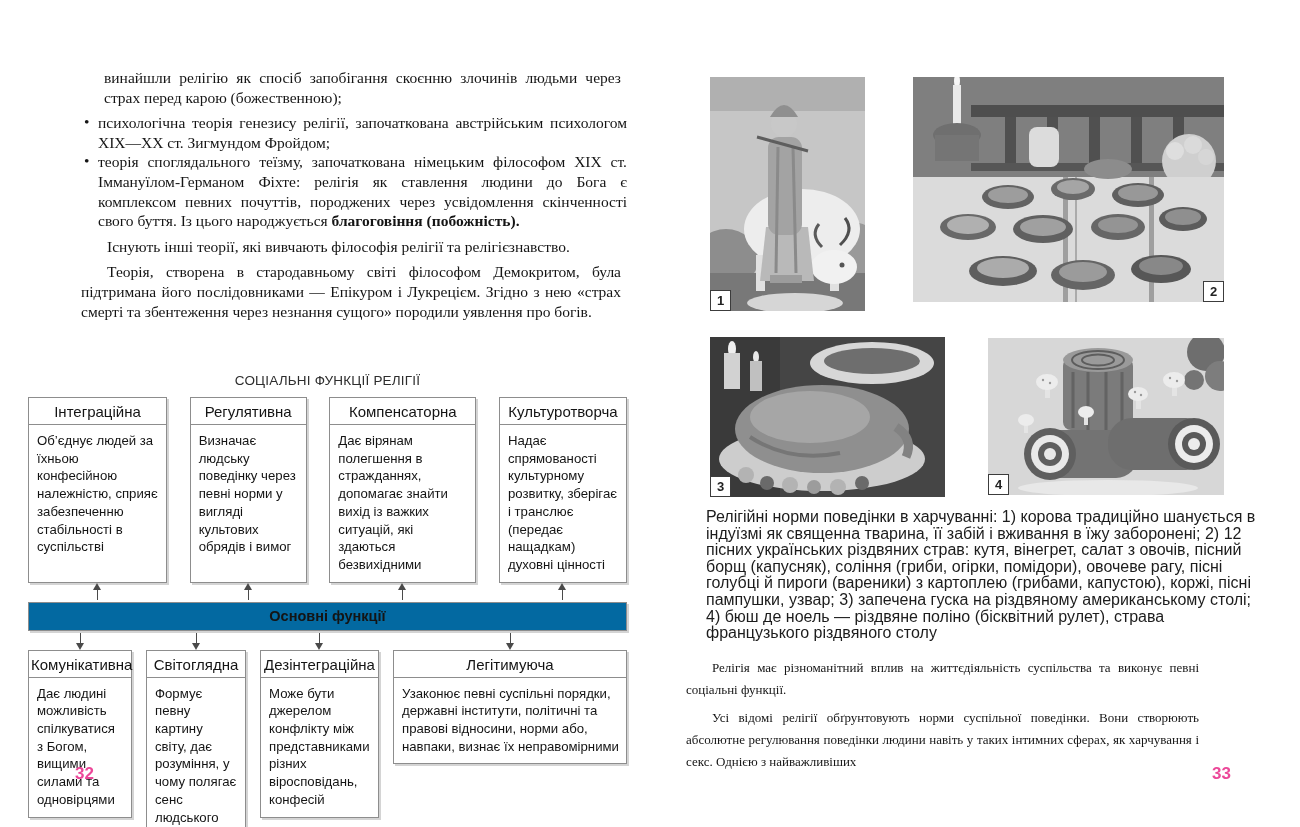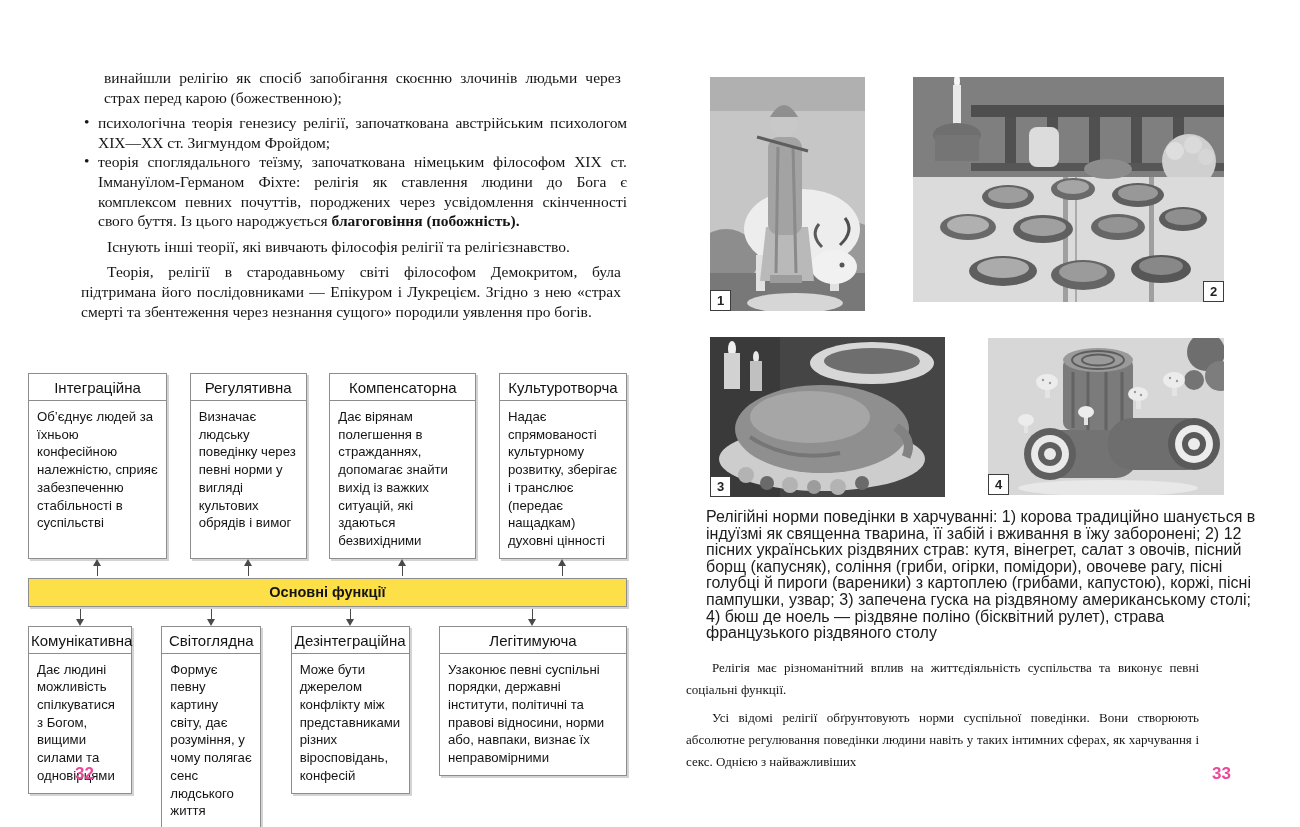--- a/index.html
+++ b/index.html
@@ -19,30 +19,30 @@
   
   .diagram{position:absolute;left:28px;top:373px;width:599px;
     font-family:"Liberation Sans", sans-serif;color:#141414;}
   .dtitle{text-align:center;font-size:13.5px;color:#2d2d2d;margin-bottom:9px;letter-spacing:.2px;}
   .drow{display:flex;justify-content:space-between;align-items:stretch;}
   .drow2{align-items:flex-start;}
   .fbox{border:1px solid #8d8d8d;background:#fff;box-shadow:2px 2px 0 #d4d4d4;box-sizing:border-box;}
   .fbox .hd{font-size:15px;text-align:center;padding:5px 2px 4px;border-bottom:1px solid #8d8d8d;}
   .fbox .bd{font-size:13.2px;line-height:17.7px;padding:7px 7px 8px 8px;}
   .tw1{width:139px}.tw2{width:117px}.tw3{width:147px}.tw4{width:128px}
-  .bw1{width:104px}.bw2{width:100px}.bw3{width:119px}.bw4{width:188px}
+  .bw1{width:104px}.bw2{width:100px}.bw3{width:119px}.bw4{width:234px}
   .arrowrow{display:flex;justify-content:space-between;height:19px;}
   .acell{display:flex;justify-content:center;}
   .arrow{position:relative;width:9px;}
   .arrow .shaft{position:absolute;left:4px;top:2px;bottom:2px;width:1px;background:#4a4a4a;}
   .arrow.up::before{content:"";position:absolute;top:0;left:0;
     border-left:4.5px solid transparent;border-right:4.5px solid transparent;border-bottom:7px solid #4a4a4a;}
   .arrow.down::after{content:"";position:absolute;bottom:0;left:0;
     border-left:4.5px solid transparent;border-right:4.5px solid transparent;border-top:7px solid #4a4a4a;}
-  .mainbar{border:1px solid #8d8d8d;box-shadow:2px 2px 0 #d4d4d4;background:#fde047;
+  .mainbar{border:1px solid #8d8d8d;box-shadow:2px 2px 0 #d4d4d4;background:#0369a1;
     text-align:center;font-weight:700;font-size:14.5px;padding:5px 0 6px;margin:0;}
   
   .fig{position:absolute;overflow:hidden;background:#bbb;}
   #fig1{left:710px;top:77px;width:155px;height:234px;}
   #fig2{left:913px;top:77px;width:311px;height:225px;}
   #fig3{left:710px;top:337px;width:235px;height:160px;}
   #fig4{left:988px;top:338px;width:236px;height:157px;}
   .fig svg{display:block;}
   .fignum{position:absolute;bottom:0;width:21px;height:21px;background:#fff;border:1px solid #3c3c3c;
     display:flex;align-items:center;justify-content:center;
@@ -61,24 +61,25 @@
 </head>
 <body>
 
 <div class="lefttext">
   <p class="hang">винайшли релігію як спосіб запобігання скоєнню злочинів людьми через страх перед карою (божественною);</p>
   <ul class="bullets">
     <li><span>психологічна теорія генезису релігії, започаткована австрійським психологом XIX—XX ст. Зигмундом Фройдом;</span></li>
     <li><span>теорія споглядального теїзму, започаткована німецьким філософом XIX ст. Іммануїлом-Германом Фіхте: релігія як ставлення людини до Бога є комплексом певних почуттів, породжених через усвідомлення скінченності свого буття. Із цього народжується </span><b>благоговіння (побожність).</b></li>
   </ul>
   <p class="p-indent">Існують інші теорії, які вивчають філософія релігії та релігієзнавство.</p>
-  <p class="p-indent">Теорія, релігії в стародавньому світі філософом Демокритом, була підтримана його послідовниками — Епікуром і Лукрецієм. Згідно з нею «страх смерті та збентеження через незнання сущого» породили уявлення про богів.</p>
+  <p class="p-indent">Теорія, створена в стародавньому світі філософом Демокритом, була підтримана його послідовниками — Епікуром і Лукрецієм. Згідно з нею «страх смерті та збентеження через незнання сущого» породили уявлення про богів.</p>
 </div>
 
 <div class="diagram">
+  <div class="dtitle">СОЦІАЛЬНІ ФУНКЦІЇ РЕЛІГІЇ</div>
 
   <div class="drow">
     <div class="fbox tw1">
       <div class="hd">Інтеграційна</div>
       <div class="bd">Об’єднує людей за їхньою конфесійною належністю, сприяє забезпеченню стабільності в суспільстві</div>
     </div>
     <div class="fbox tw2">
       <div class="hd">Регулятивна</div>
       <div class="bd">Визначає людську поведінку через певні норми у вигляді культових обрядів і вимог</div>
     </div>

